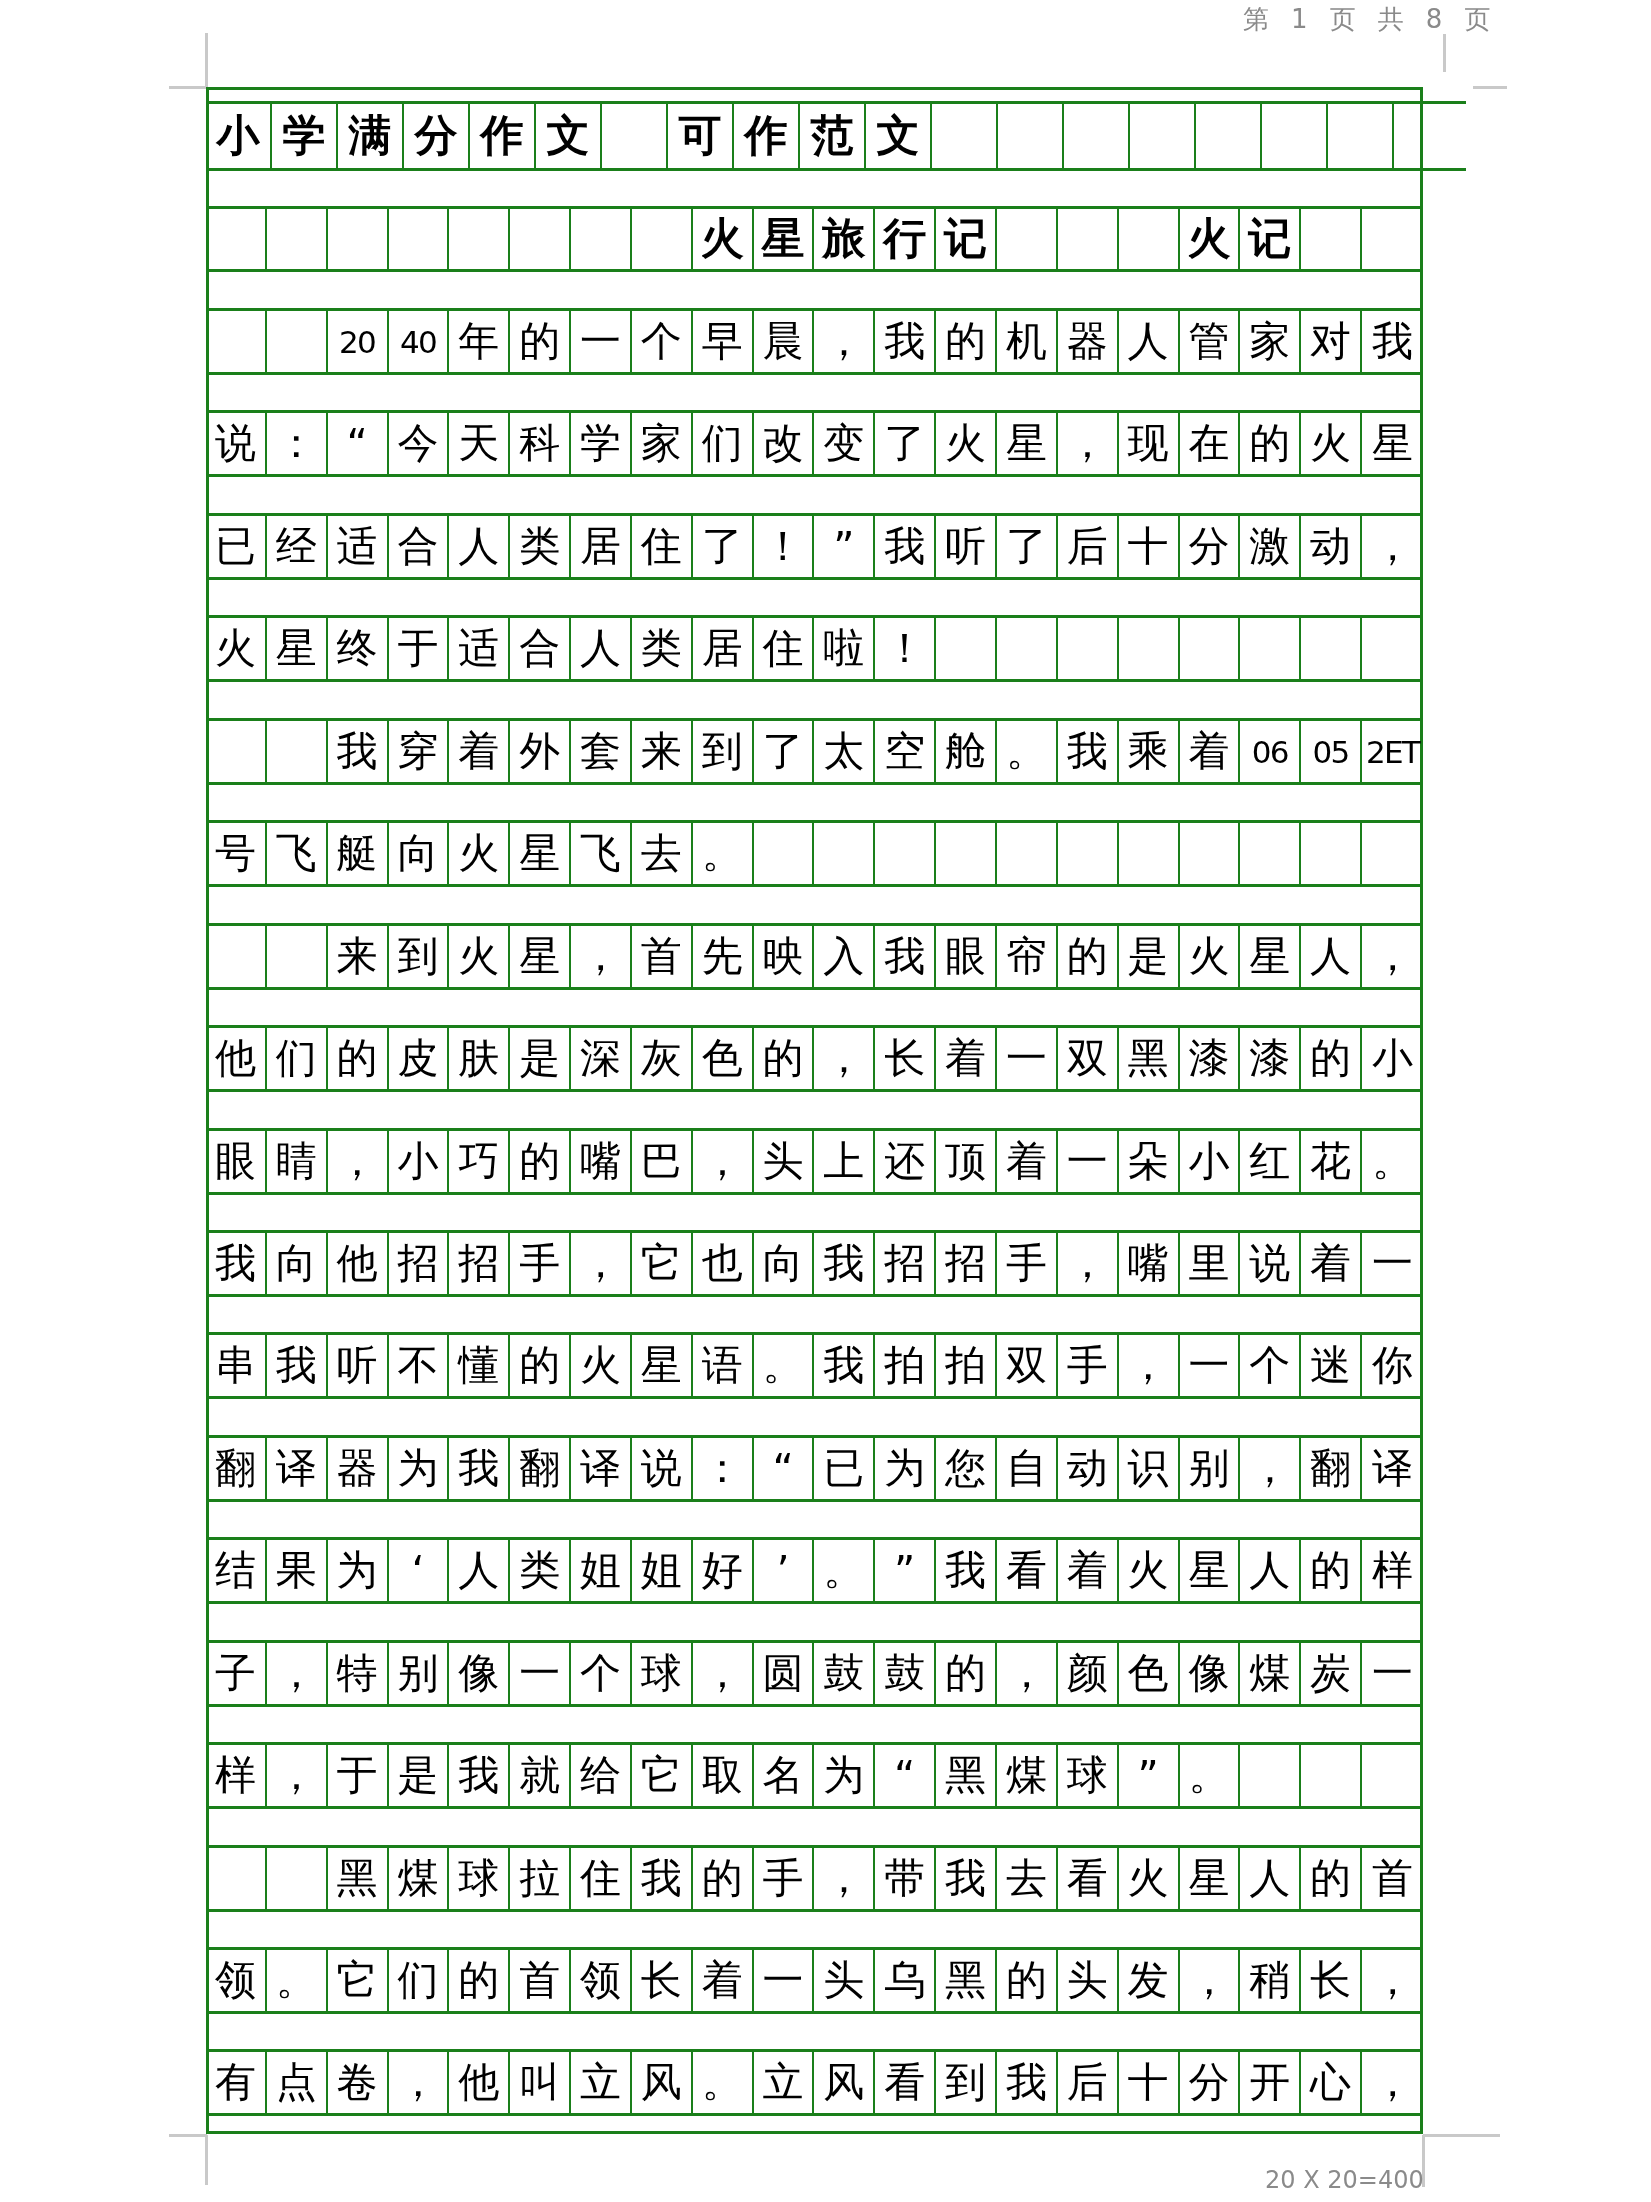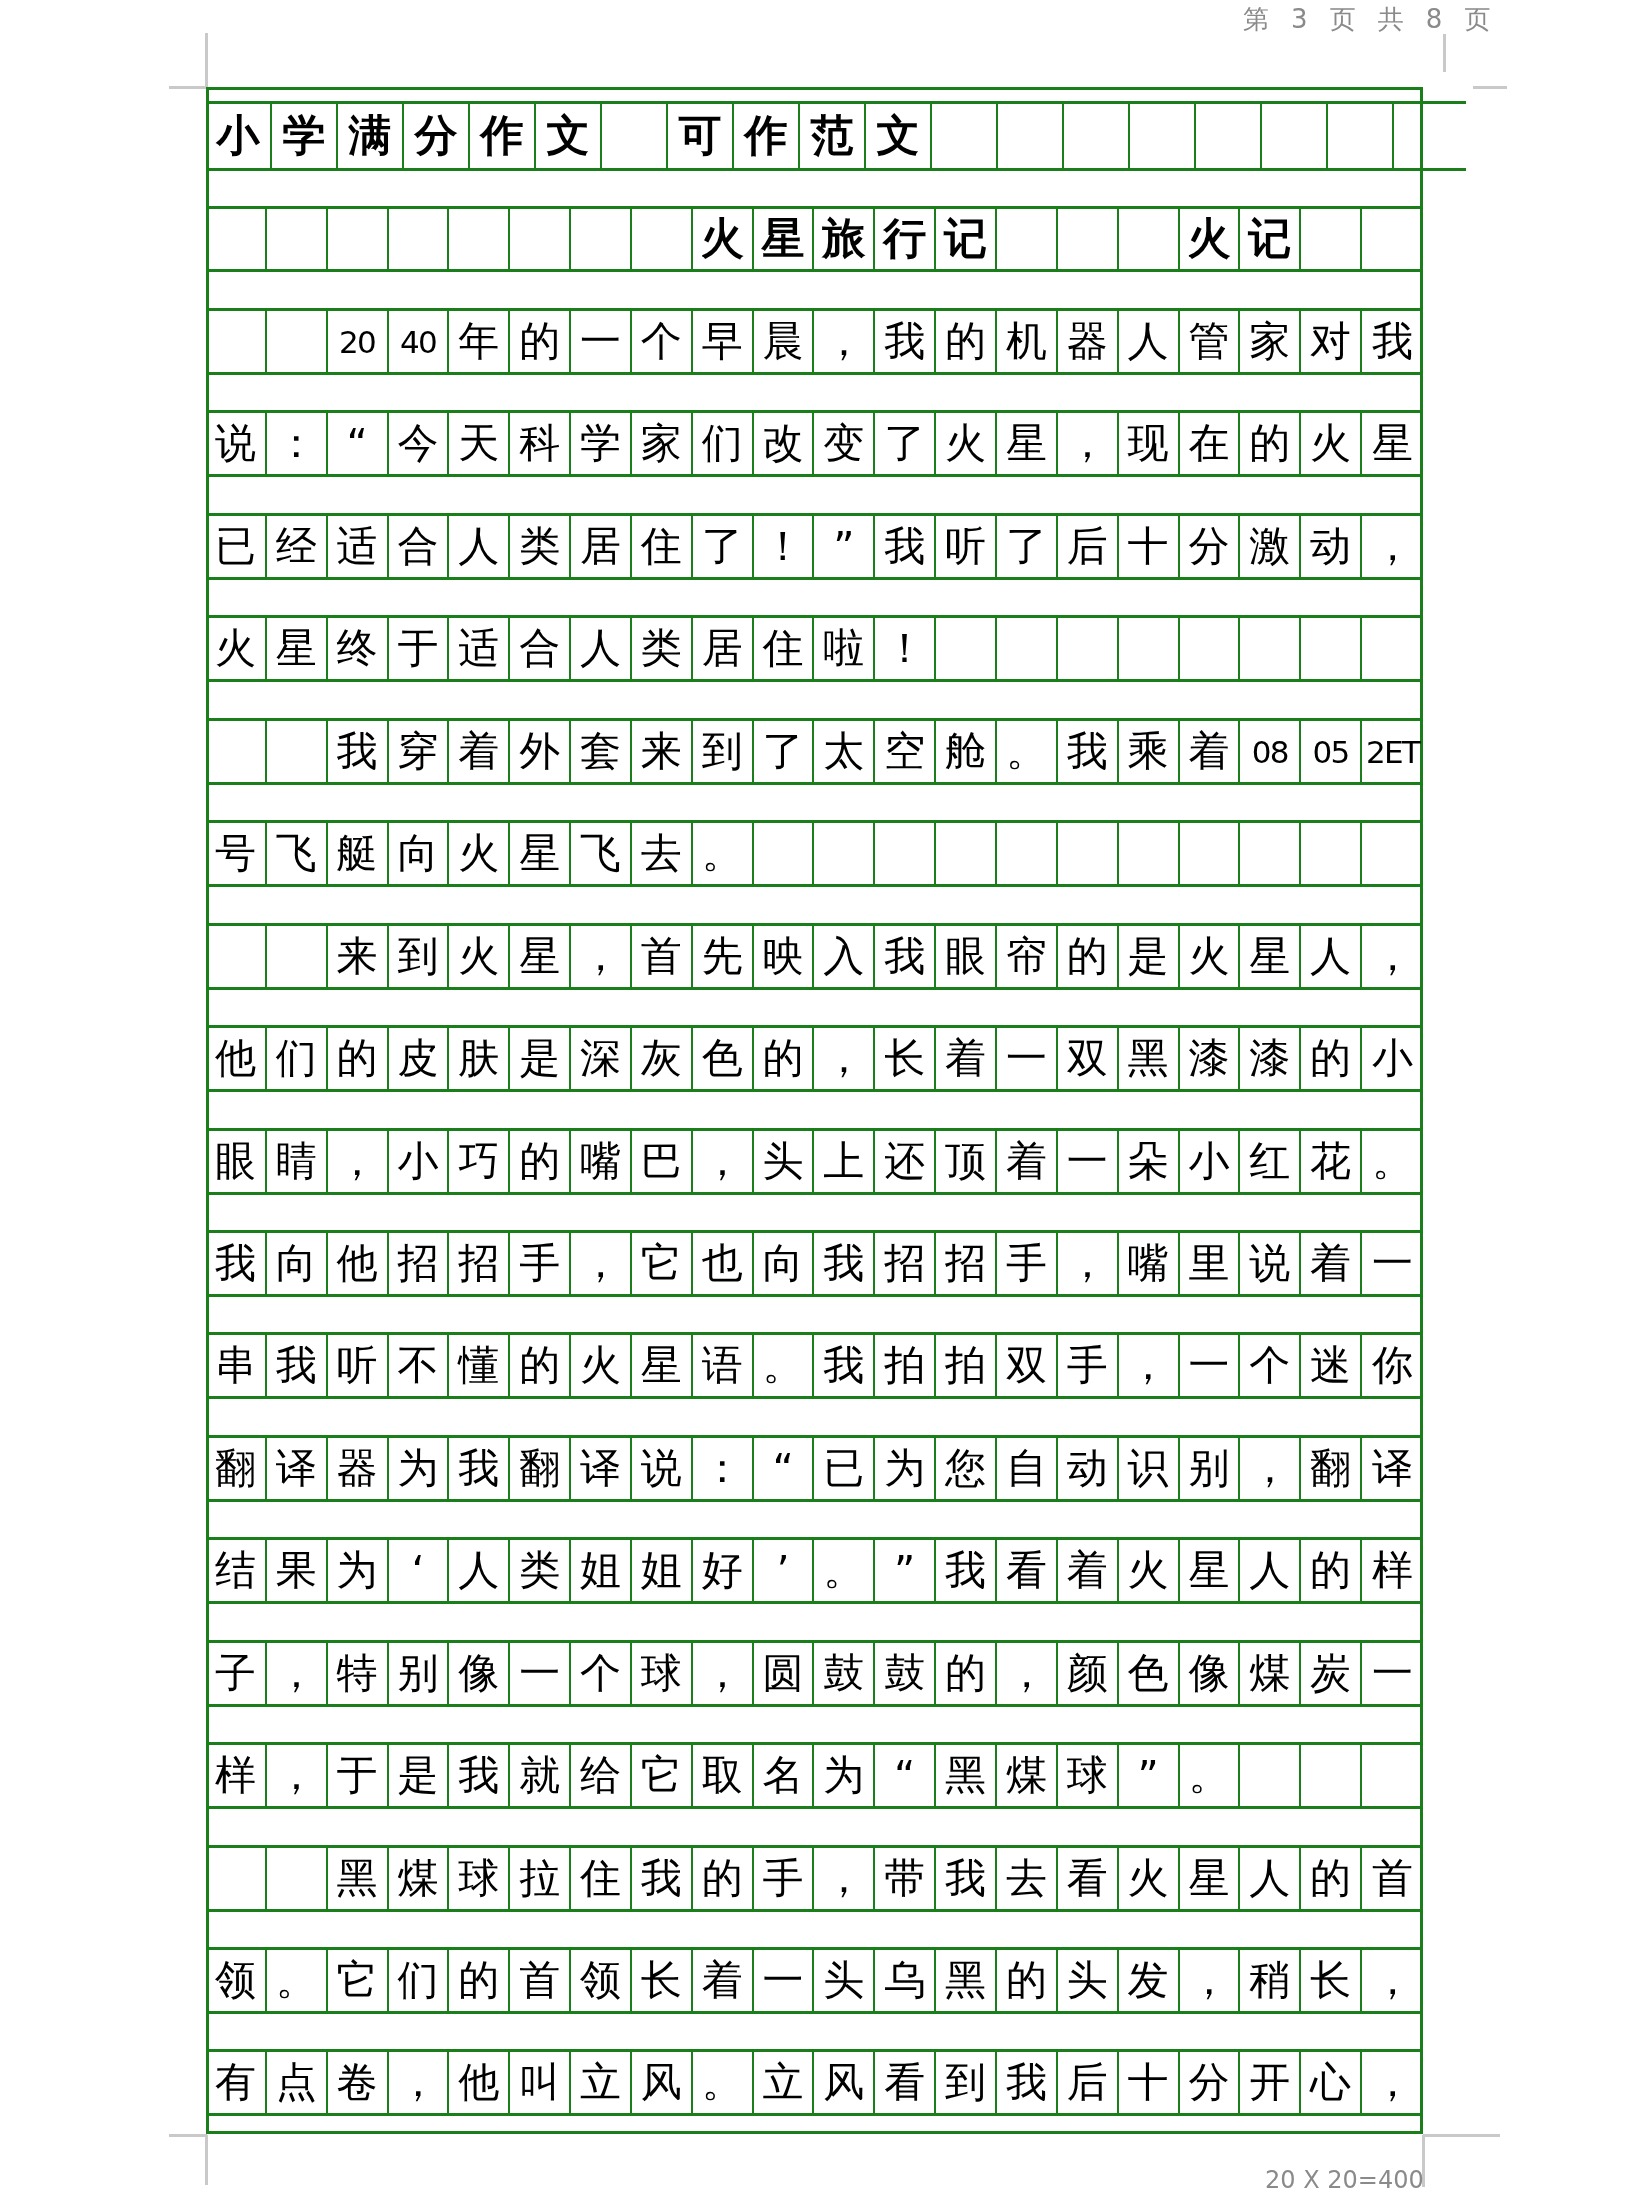--- a/index.html
+++ b/index.html
@@ -18,21 +18,21 @@
   .cell:last-child { border-right:none; }
   .hdr .cell { font-weight:bold; font-size:43px; }
   .ttl .cell { font-weight:bold; font-size:43px; }
   .txt .cell { font-size:41px; }
   .txt .cell.latin { font-size:31px; letter-spacing:-1.7px; }
   .footer { position:absolute; left:1265px; top:2166px; font-size:24px; color:#8a8a8a; white-space:nowrap; }
 </style>
 </head>
 <body>
 
-<div class="page-info">第 3 页 共 8 页</div>
+<div class="page-info">第 1 页 共 8 页</div>
 
 <div class="crop" style="left:205px;top:33px;width:2.6px;height:55px;"></div>
 <div class="crop" style="left:169px;top:86px;width:38px;height:2.6px;"></div>
 <div class="crop" style="left:1473px;top:86px;width:34px;height:2.6px;"></div>
 <div class="crop" style="left:1443px;top:34px;width:2.6px;height:38px;"></div>
 <div class="crop" style="left:169px;top:2134px;width:38px;height:2.6px;"></div>
 <div class="crop" style="left:205px;top:2135px;width:2.6px;height:50px;"></div>
 <div class="crop" style="left:1423px;top:2134px;width:77px;height:2.6px;"></div>
 <div class="crop" style="left:1422px;top:2135px;width:2.6px;height:52px;"></div>
 
@@ -181,21 +181,21 @@
       <div class="cell" style="width: 61px;">来</div>
       <div class="cell" style="width: 61px;">到</div>
       <div class="cell" style="width: 61px;">了</div>
       <div class="cell" style="width: 61px;">太</div>
       <div class="cell" style="width: 61px;">空</div>
       <div class="cell" style="width: 61px;">舱</div>
       <div class="cell" style="width: 61px;">。</div>
       <div class="cell" style="width: 61px;">我</div>
       <div class="cell" style="width: 61px;">乘</div>
       <div class="cell" style="width: 61px;">着</div>
-      <div class="cell latin" style="width: 61px;">08</div>
+      <div class="cell latin" style="width: 61px;">06</div>
       <div class="cell latin" style="width: 61px;">05</div>
       <div class="cell latin" style="width: 61px;">2ET</div>
     </div>
     <div class="row txt" style="top: 820px; height: 67px; width: 1217px;">
       <div class="cell" style="width: 61px;">号</div>
       <div class="cell" style="width: 61px;">飞</div>
       <div class="cell" style="width: 61px;">艇</div>
       <div class="cell" style="width: 61px;">向</div>
       <div class="cell" style="width: 61px;">火</div>
       <div class="cell" style="width: 61px;">星</div>

